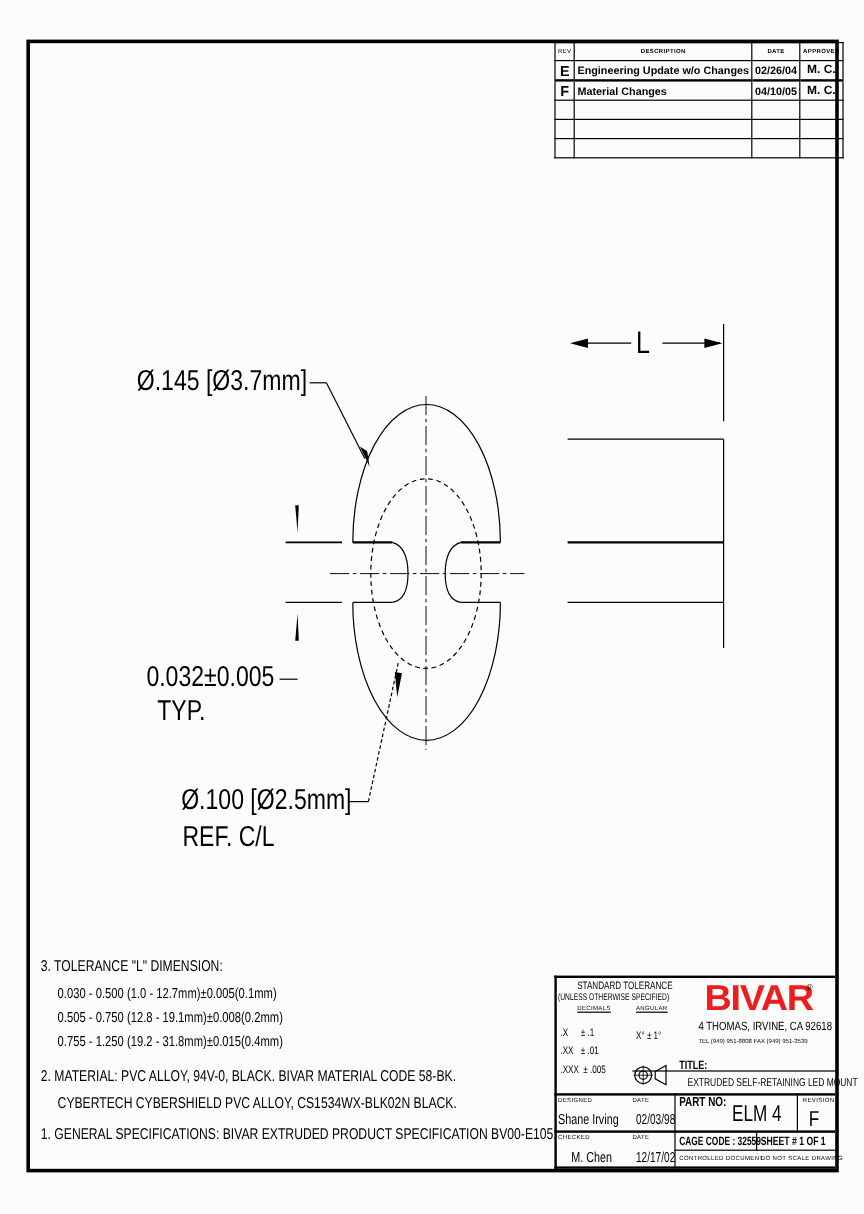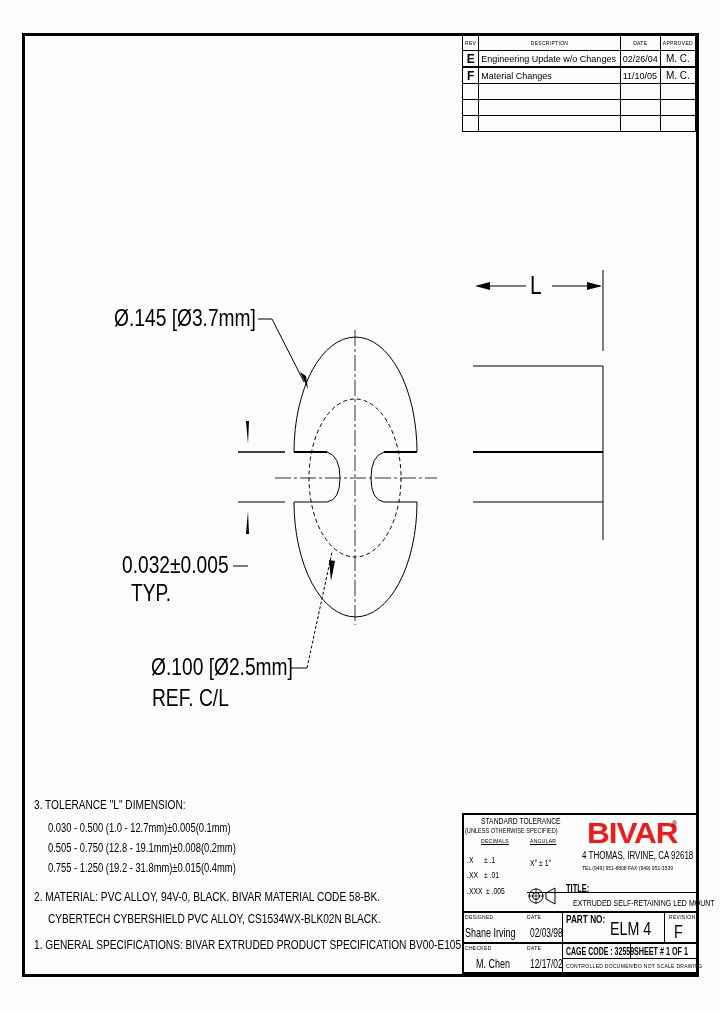--- a/index.html
+++ b/index.html
@@ -4,21 +4,21 @@
 <style>
   html, body { margin:0; padding:0; background:#fcfcfc; }
   body { width:720px; height:1012px; position:relative; overflow:hidden;
          font-family:"Liberation Sans", sans-serif; color:#000; }
   .frame { position:absolute; left:22px; top:33px; width:671px; height:938px;
            border:3px solid #000; box-sizing:content-box; }
   .abs { position:absolute; }
   .cond { font-family:"Liberation Sans", sans-serif; transform-origin:0 0; white-space:nowrap; }
   
   .rev { position:absolute; left:462px; top:35px; width:234px; border-collapse:collapse; }
-  .rev td { border:1px solid #000; height:15px; padding:0 2px; font-size:9px; line-height:14px; white-space:nowrap; overflow:hidden; }
+  .rev td { border:1px solid #000; height:15px; padding:0 2px; font-size:9px; line-height:14px; white-space:nowrap; overflow:hidden;font-weight:bold; }
   .rev .hdr td { font-size:5px; text-align:center; height:13px; letter-spacing:0.3px; }
   .rev .revcell { width:12px; text-align:center; font-weight:bold; font-size:12px; }
   .rev .desc { width:148px; }
   .rev .date { width:29px; text-align:left; }
   .rev .appr { width:28px; text-align:center; font-size:10px; }
   .rev .thick td { border-bottom:2px solid #000; }
   
   .tb { position:absolute; left:462px; top:813px; width:234px; height:161px; border:2px solid #000; border-right:none; border-bottom:none; box-sizing:border-box; }
   .line { position:absolute; background:#000; }
   .small5 { font-size:5px; letter-spacing:0.3px; }
@@ -41,21 +41,21 @@
   </tr>
   <tr class="thick">
     <td class="revcell">E</td>
     <td class="desc">Engineering Update w/o Changes</td>
     <td class="date">02/26/04</td>
     <td class="appr">M. C.</td>
   </tr>
   <tr>
     <td class="revcell">F</td>
     <td class="desc">Material Changes</td>
-    <td class="date">11/10/05</td>
+    <td class="date">04/10/05</td>
     <td class="appr">M. C.</td>
   </tr>
   <tr>
         <td class="revcell"></td>
         <td class="desc"></td>
         <td class="date"></td>
         <td class="appr"></td>
       </tr>
   <tr>
         <td class="revcell"></td>

